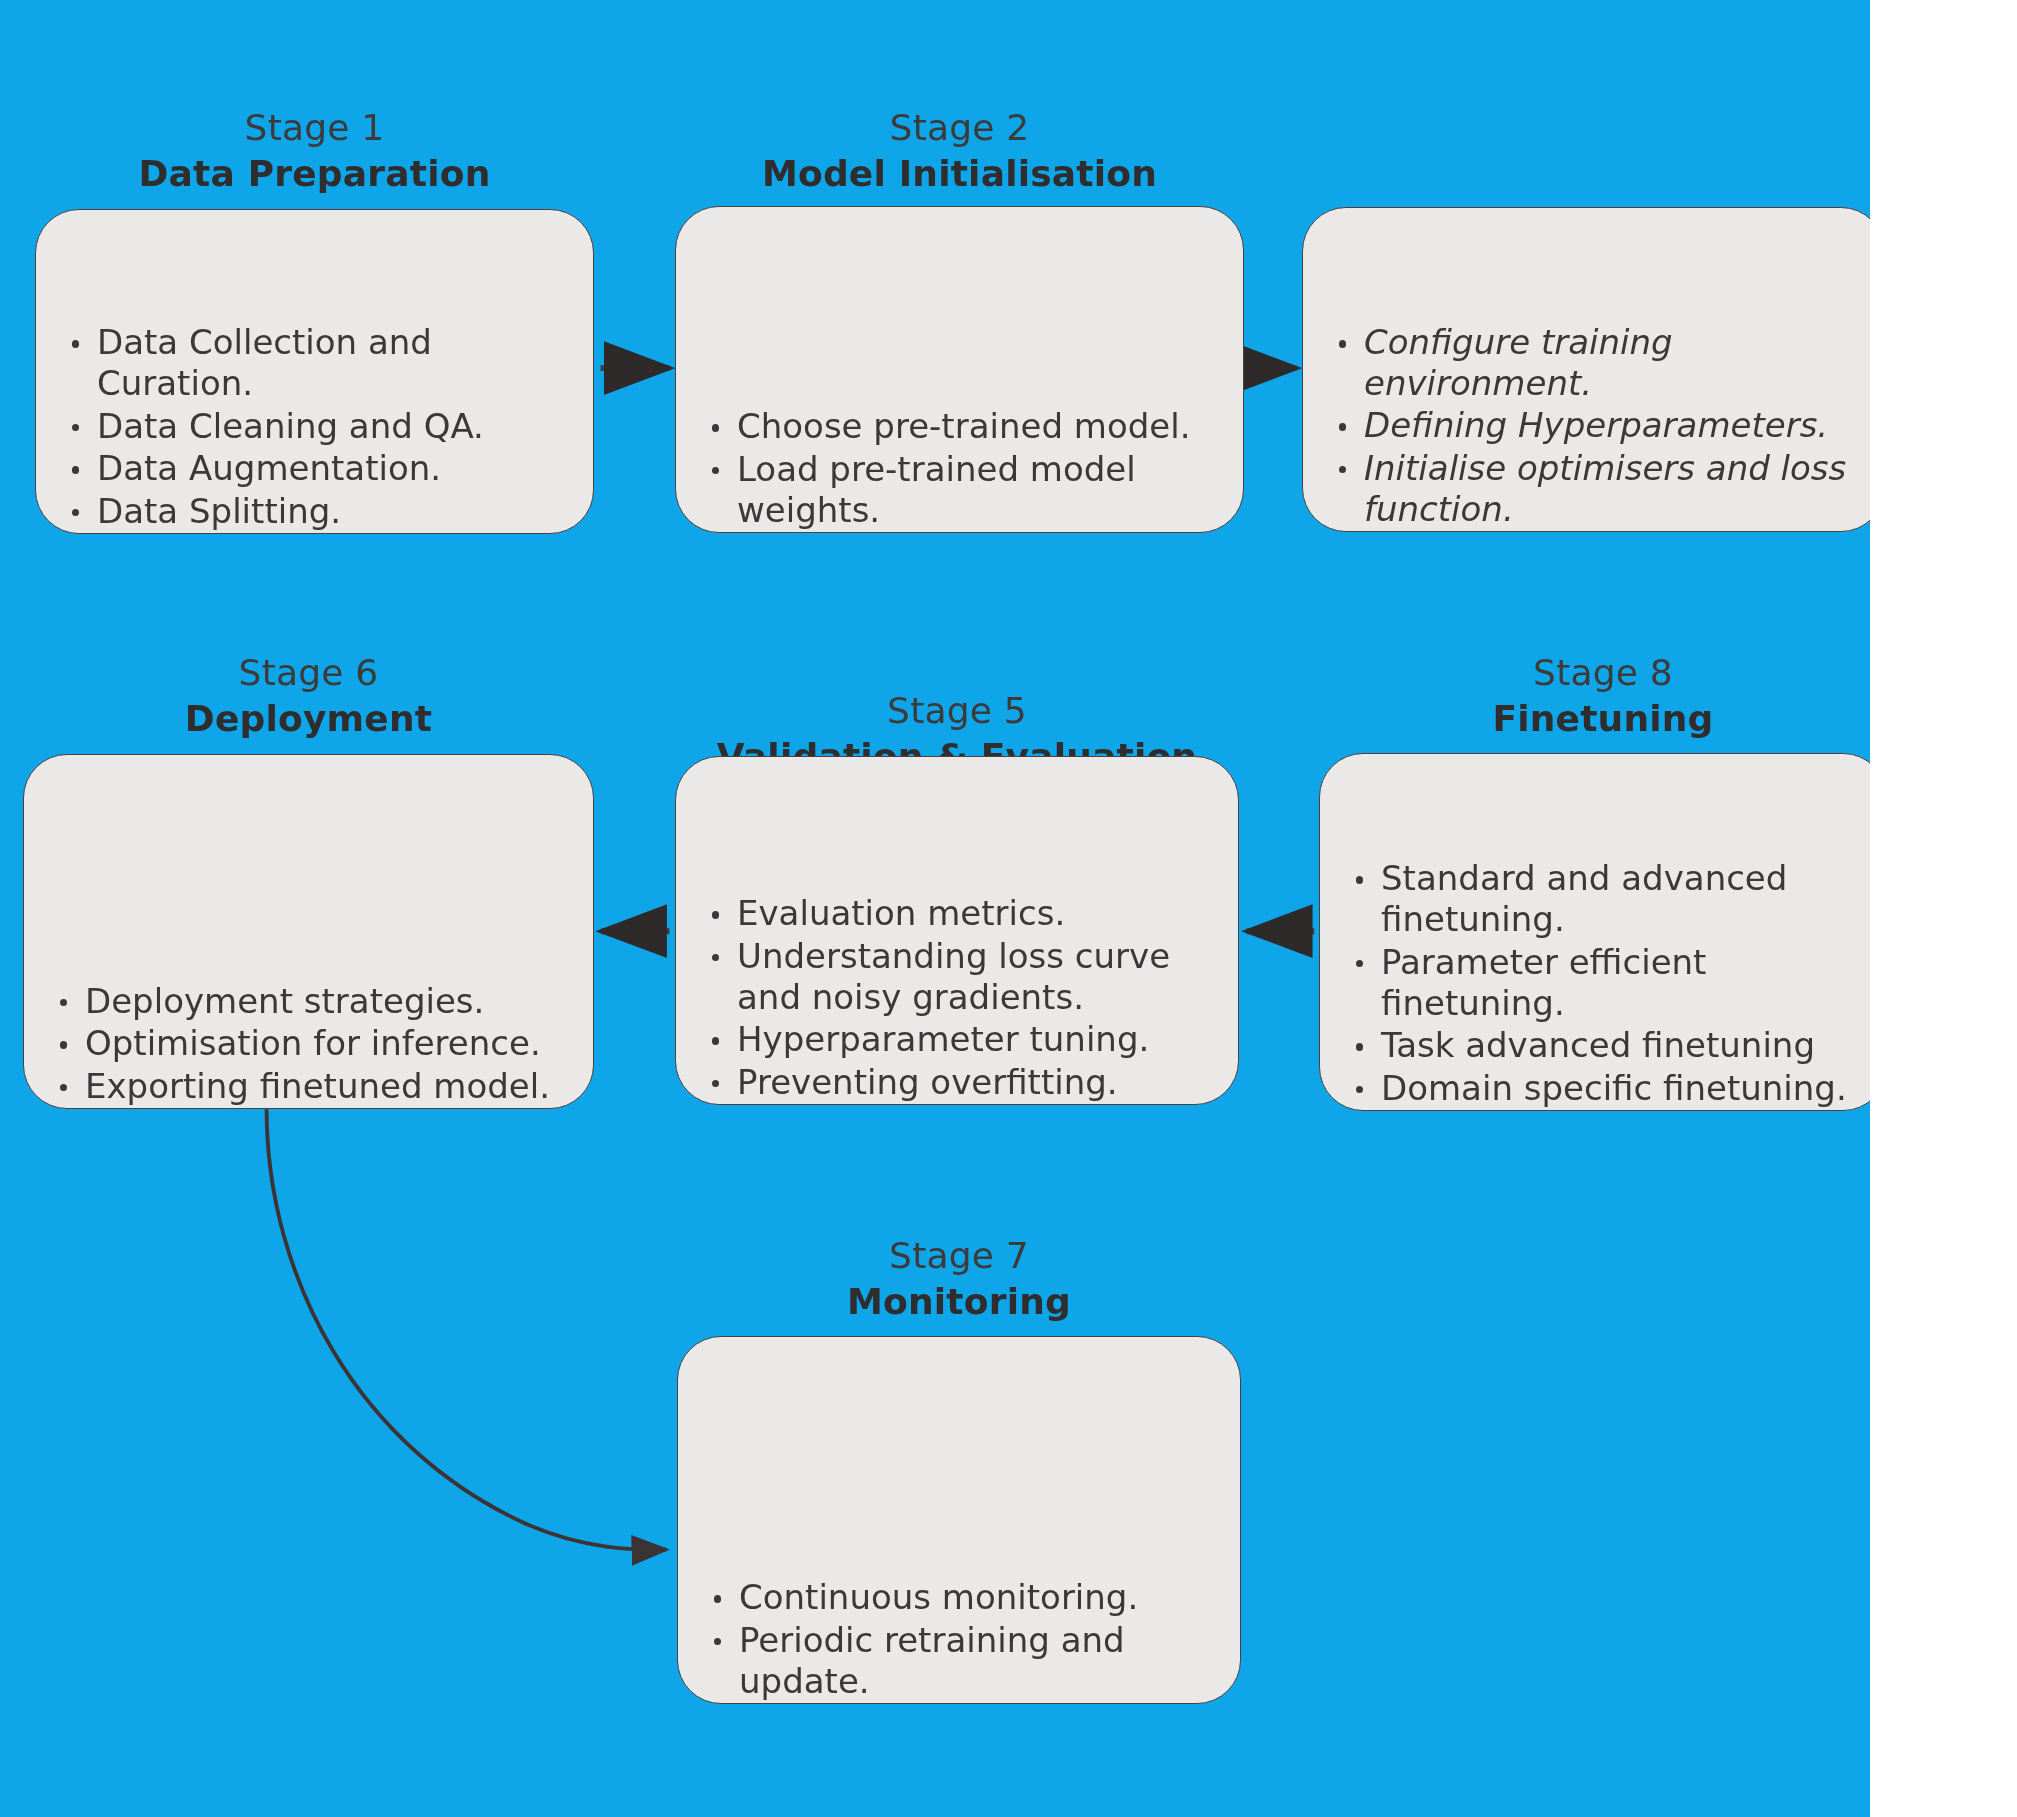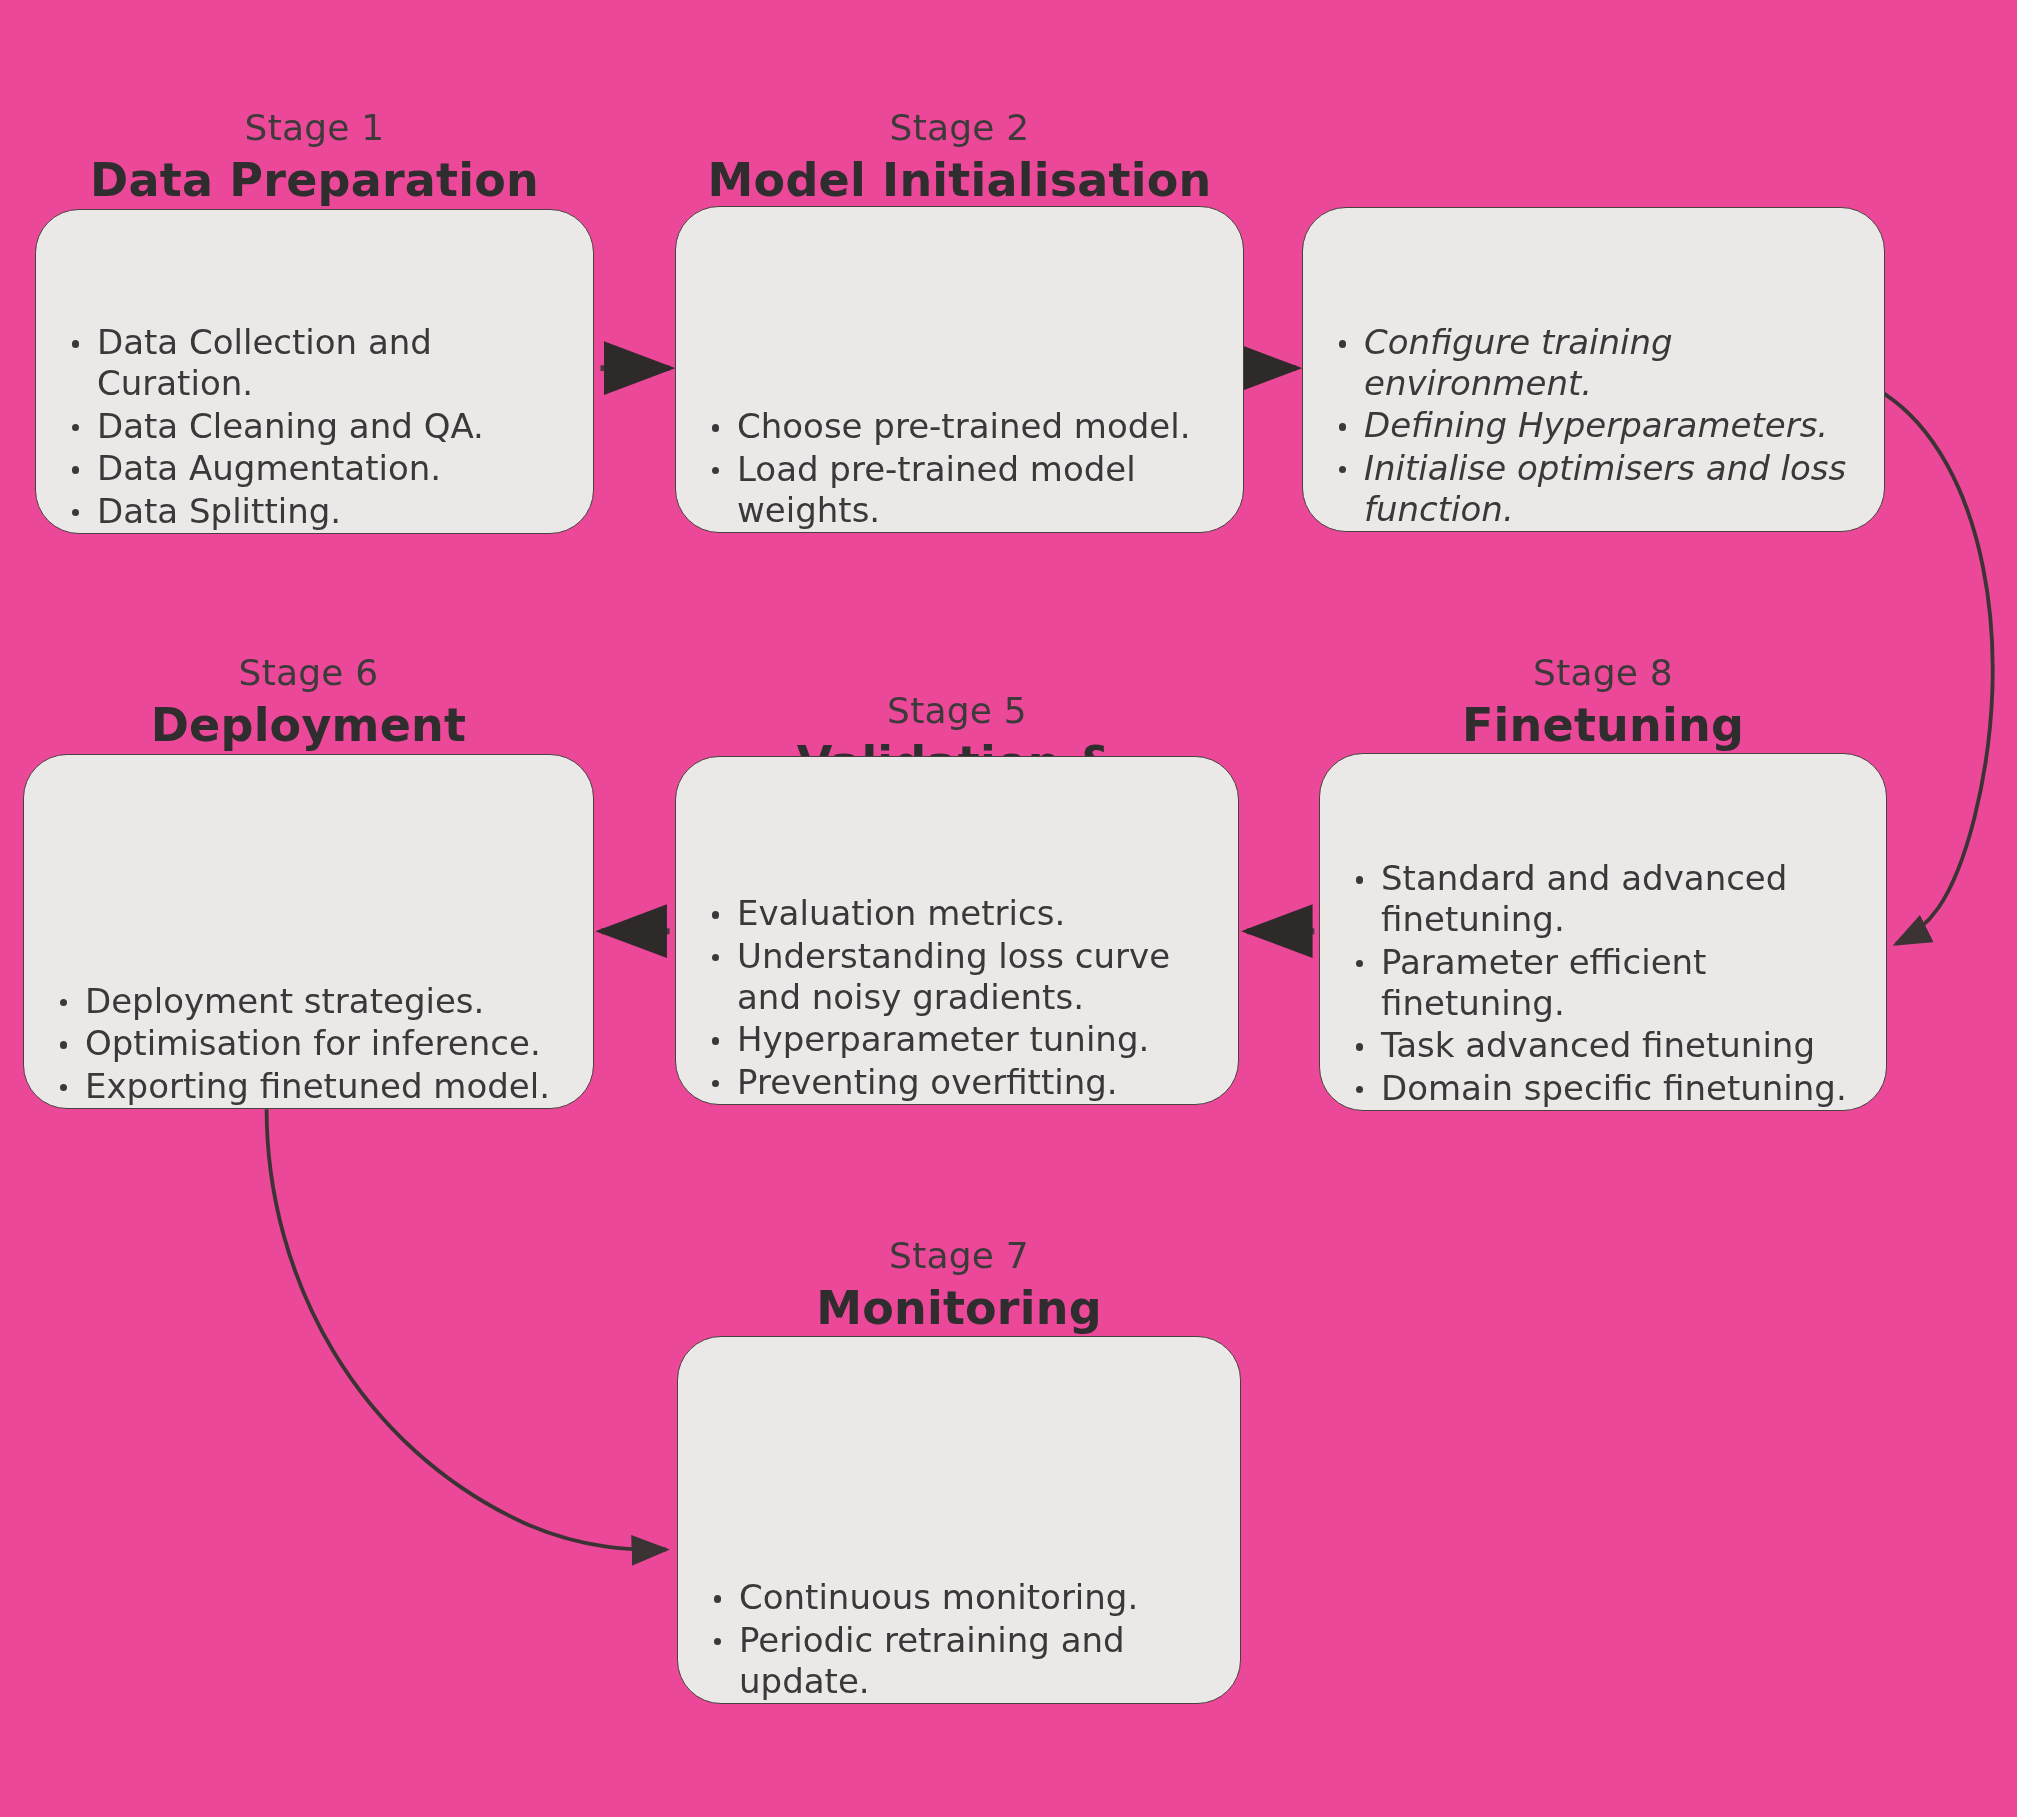--- a/index.html
+++ b/index.html
@@ -2,23 +2,23 @@
 <html style="font-size:13.6px"><head>
 <meta charset="utf-8">
 <style>
   html, body {
     margin: 0;
     padding: 0;
     background: #ffffff;
   }
   #canvas {
     position: relative;
-    width: 2017px;
+    width: 1870px;
     height: 1818px;
-    background: #ec4899;
+    background: #0ea5e9;
     font-family: "DejaVu Sans", "Liberation Sans", sans-serif;
     overflow: hidden;
   }
   .stage {
     position: absolute;
   }
   .stage-heading {
     text-align: center;
     color: #3d3a3a;
     line-height: 1.18;
@@ -28,21 +28,21 @@
   }
   .stage-heading .stage-num {
     display: block;
     font-weight: 400;
     font-size: 36px;
     color: #3d3a3a;
   }
   .stage-heading .stage-title {
     display: block;
     font-weight: 700;
-    font-size: 46px;
+    font-size: 36px;
     color: #2f2d2e;
     margin-top: 3.4px;
   }
   .stage-box {
     position: absolute;
     background: #ebe9e7;
     border: 1.7px solid #4a4040;
     border-radius: 44px;
     box-sizing: border-box;
     display: flex;

